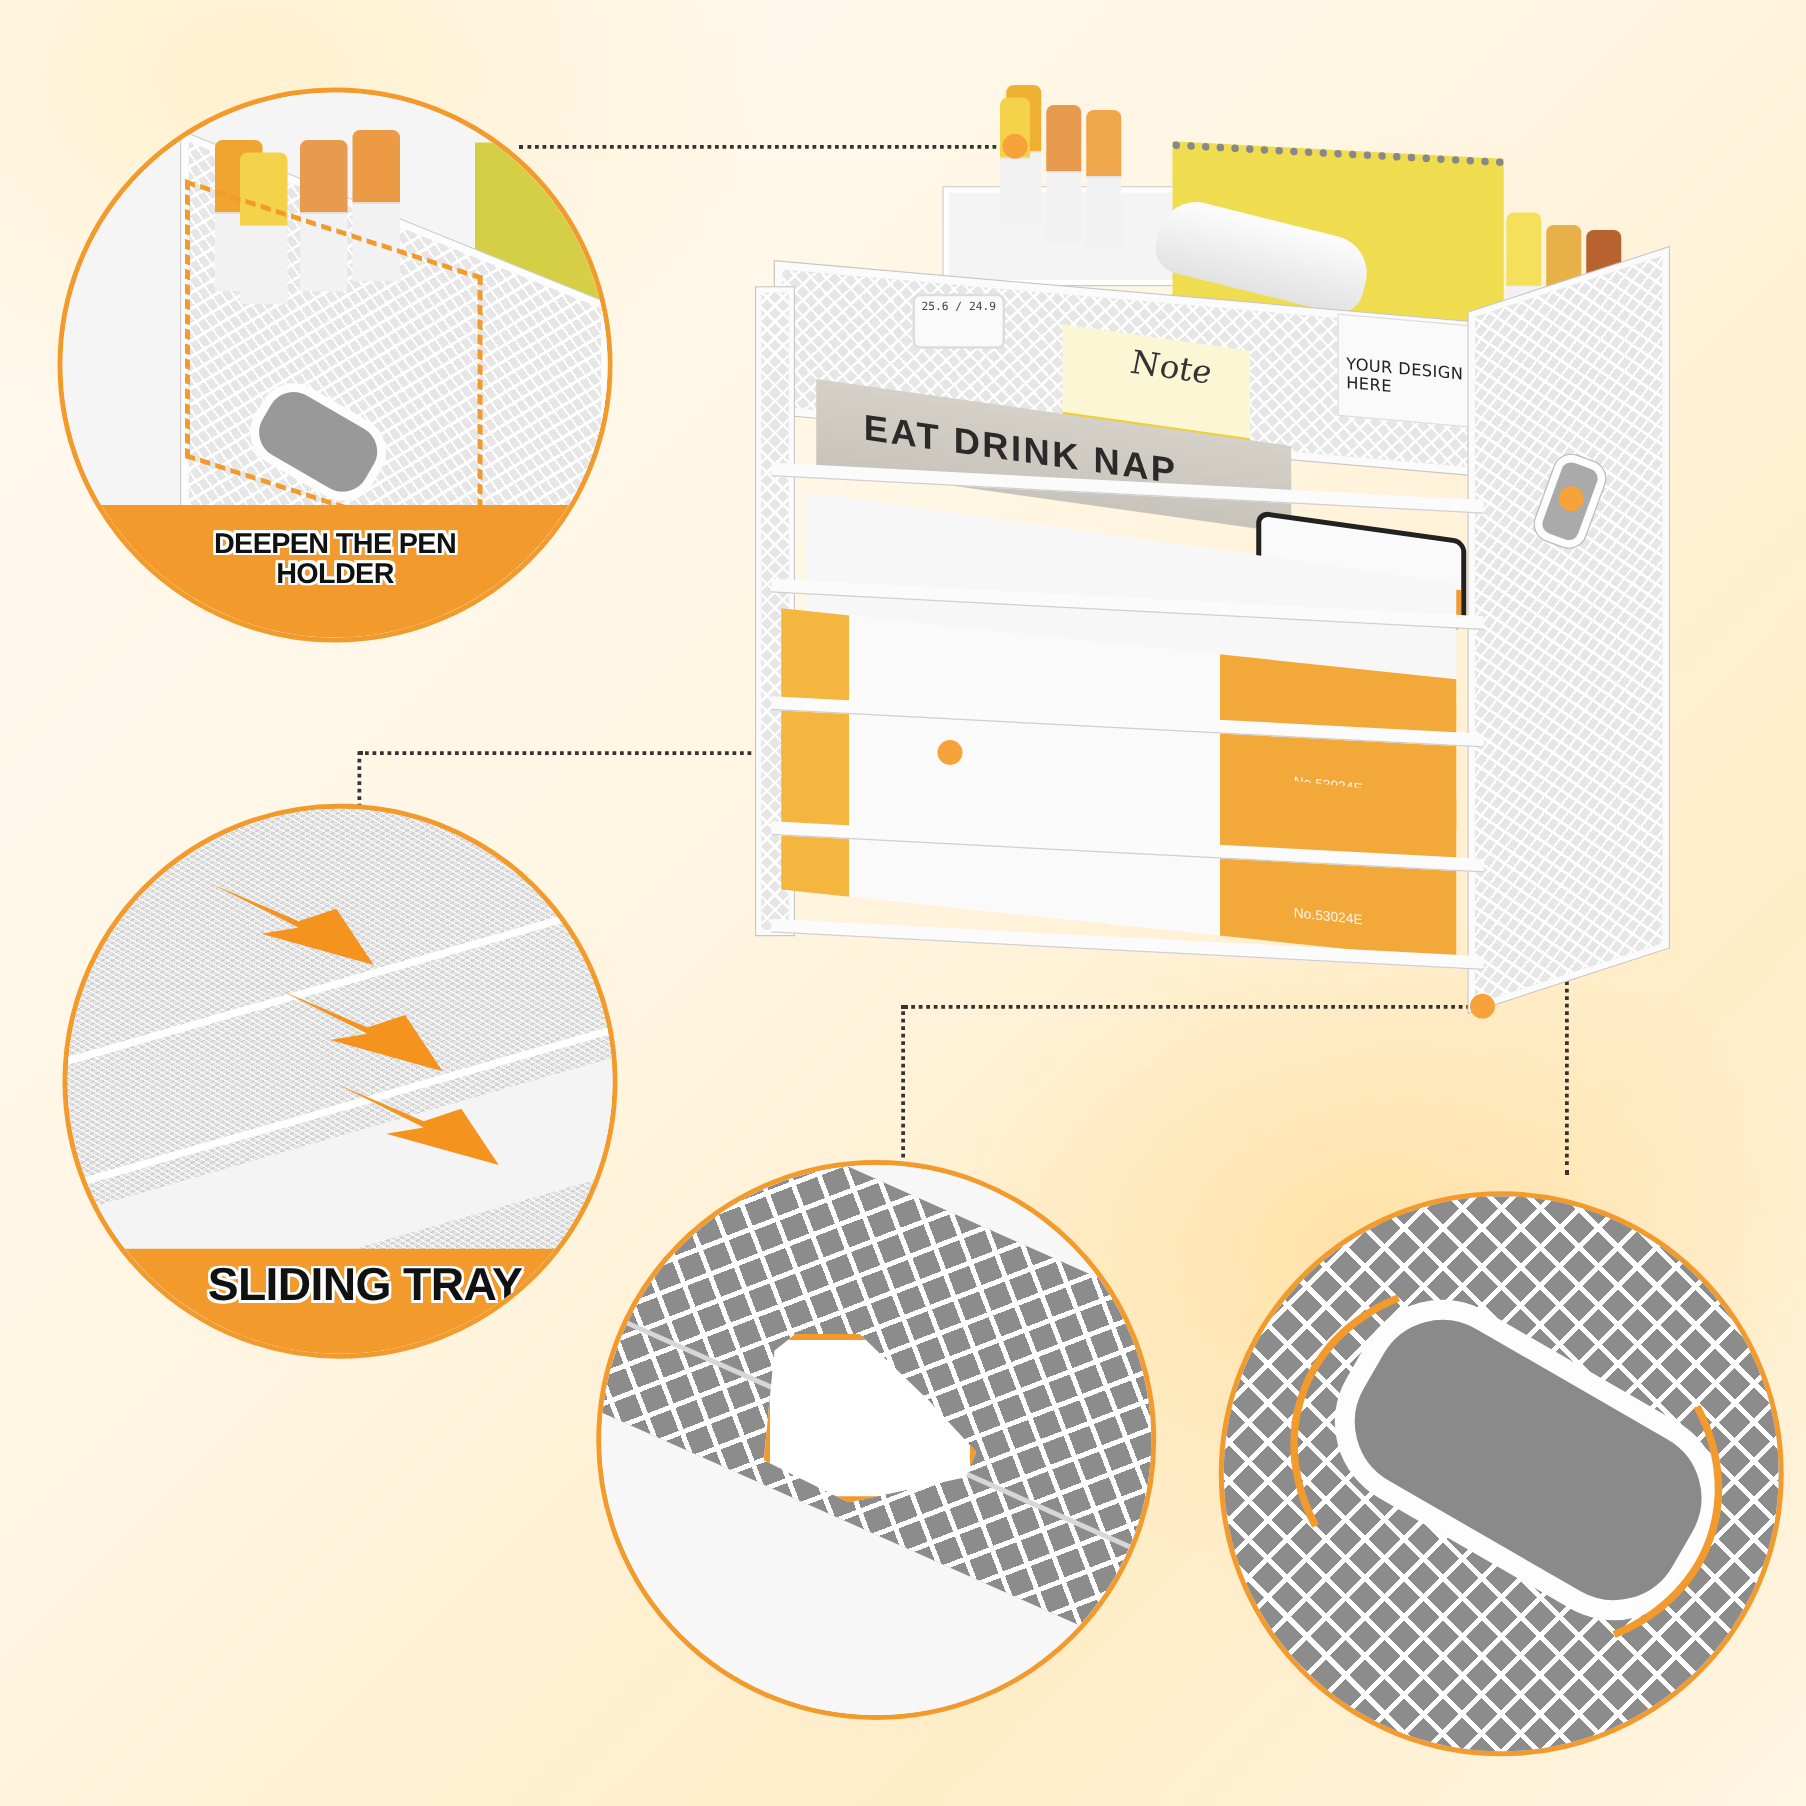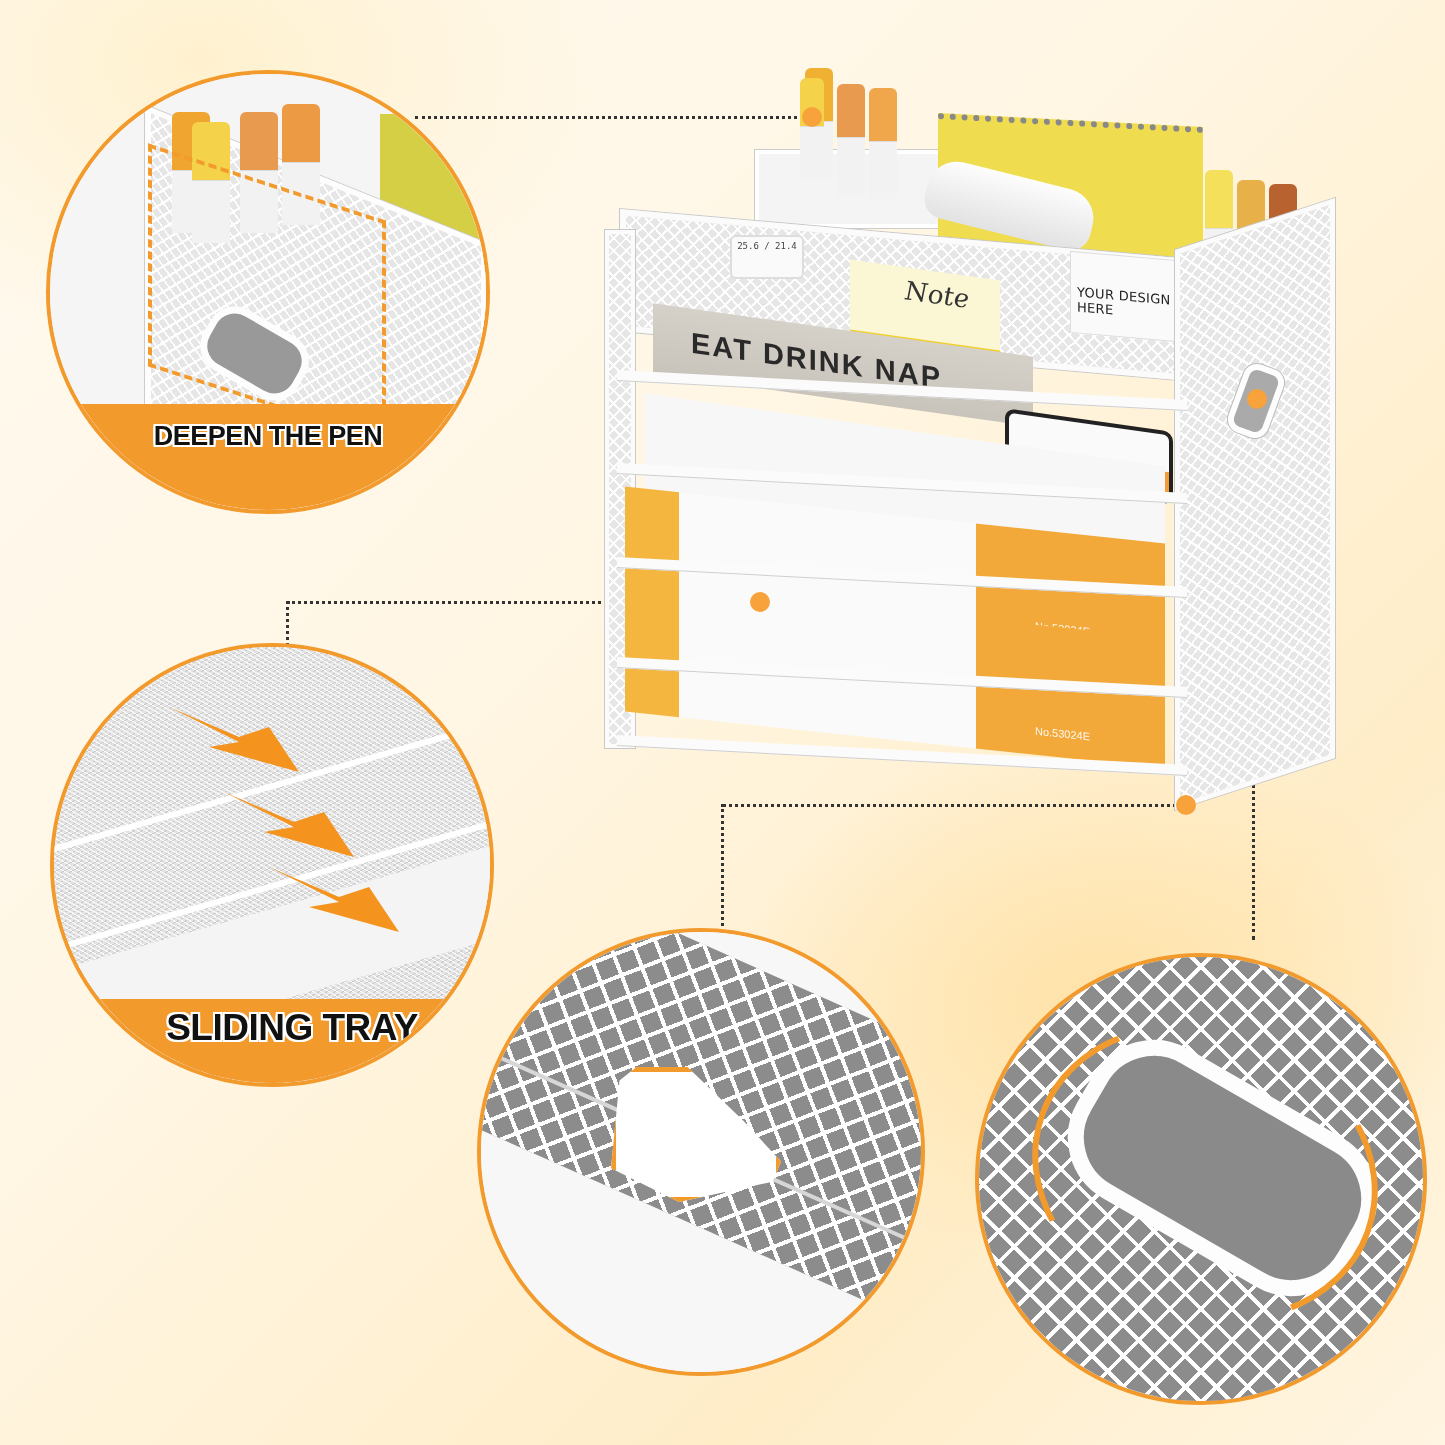--- a/index.html
+++ b/index.html
@@ -92,21 +92,21 @@
       <div class="body" style="background:#e9a35a"></div>
     </div>
 
   <div class="abs mesh" style="left:15px;top:175px;width:580px;height:110px;border:6px solid #fbfbfb;box-shadow:0 0 0 1px #c8c8c8;transform:skewY(5deg);"></div>
 
   <div class="abs" style="left:245px;top:210px;width:150px;height:70px;background:#fbf6d3;border-bottom:8px solid #f0d030;transform:skewY(8deg);">
     <span style="position:absolute;left:55px;top:8px;font-family:'DejaVu Serif',serif;font-style:italic;font-size:26px;color:#333;">Note</span>
   </div>
 
   <div class="abs" style="left:125px;top:175px;width:70px;height:40px;background:#fafafa;border:2px solid #ddd;border-radius:6px;font-family:'DejaVu Sans Mono',monospace;font-size:9px;color:#444;text-align:center;line-height:18px;">
-    <span>25.6 / 21.4</span>
+    <span>25.6 / 24.9</span>
   </div>
 
   <div class="abs" style="left:465px;top:197px;width:140px;height:80px;background:#fafafa;border:1px solid #ddd;transform:skewY(5deg);">
     <span style="position:absolute;left:6px;top:32px;font-size:13px;color:#222;letter-spacing:.3px;">YOUR DESIGN HERE</span>
   </div>
 
   <div class="abs mesh" style="left:0px;top:170px;width:22px;height:510px;border:4px solid #fbfbfb;box-shadow:0 0 0 1px #c8c8c8;"></div>
   <div class="abs mesh" style="left:570px;top:190px;width:150px;height:550px;border:5px solid #fbfbfb;box-shadow:0 0 0 1px #c8c8c8;transform:skewY(-18deg);transform-origin:0 0;"></div>
 
   <div class="abs" style="left:630px;top:305px;width:30px;height:60px;border:6px solid #fdfdfd;border-radius:14px;background:#aaa;box-shadow:0 0 0 1px #bbb;transform:rotate(20deg);"></div>
@@ -157,22 +157,23 @@
         <div class="body"></div>
       </div>
     <div class="marker" style="left:232px;top:30px;width:38px;height:120px;">
         <div class="cap" style="background:#ed9a45"></div>
         <div class="body"></div>
       </div>
     <div class="abs" style="left:98px;top:108px;width:230px;height:215px;border:4px dashed #f39a2c;transform:skewY(18deg);"></div>
     <div class="abs" style="left:150px;top:245px;width:95px;height:55px;border:7px solid #fdfdfd;border-radius:28px;background:#999;transform:rotate(30deg);"></div>
   </div>
   <div class="band" style="top:330px;padding-top:18px;">
-    <div class="label" style="font-size:27px;">
+    <div class="label" style="font-size:23px;">
       <div>DEEPEN THE PEN</div>
+      <div>HOLDER</div>
     </div>
   </div>
 </div>
 
 <div class="feature" style="--accent:#f39a2c;left:50px;top:643px;width:444px;height:444px;">
   <div class="photo mesh-fine">
     <div class="abs" style="left:-20px;top:130px;width:520px;height:6px;background:#fff;transform:rotate(-16deg);"></div>
     <div class="abs" style="left:-20px;top:230px;width:520px;height:6px;background:#fff;transform:rotate(-16deg);"></div>
     <div class="abs" style="left:-20px;top:330px;width:520px;height:90px;background:#f4f4f4;transform:rotate(-16deg);transform-origin:0 0;"></div>
     <svg class="abs" style="left:115px;top:50px" width="150" height="80" viewBox="0 0 150 80">

